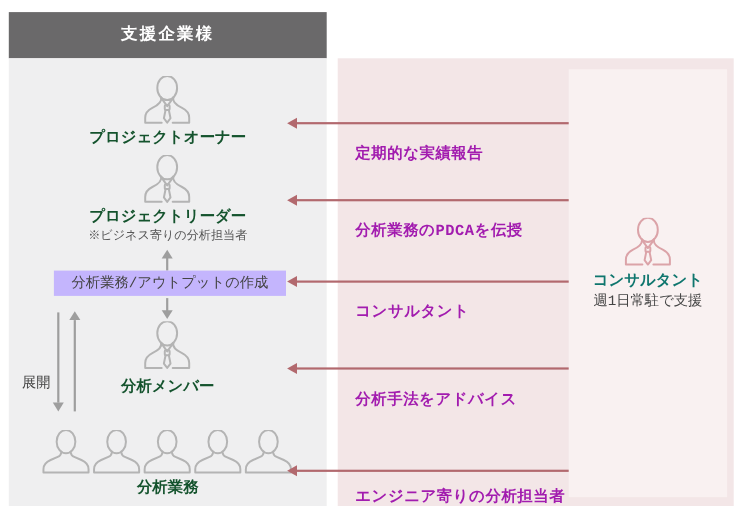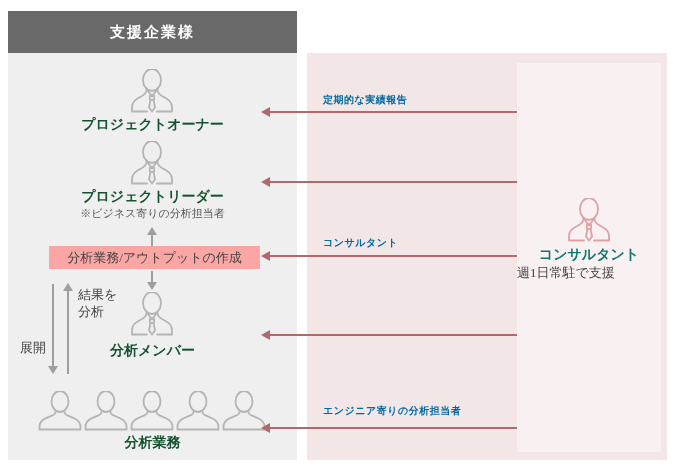--- a/index.html
+++ b/index.html
@@ -1,54 +1,54 @@
 <!DOCTYPE html>
 <html><head>
 <meta charset="utf-8">
 <style>
   html,body{margin:0;padding:0;background:#fff;}
   .canvas{
     position:relative;width:678px;height:470px;background:#ffffff;
-    font-family:Liberation Serif, serif;overflow:hidden;
+    font-family:Liberation Mono, monospace;overflow:hidden;
   }
   
   .hdr{position:absolute;top:11px;height:42px;line-height:42px;text-align:center;
        color:#fff;font-size:15px;letter-spacing:2px;}
   .hdr-left{left:8px;width:289px;background:#6a696a;font-weight:bold;}
   .hdr-right{left:307px;width:360px;background:#97272d;letter-spacing:1px;}
   
   .body-left{position:absolute;left:8px;top:53px;width:289px;height:407px;background:#efeff0;}
   .body-right{position:absolute;left:307px;top:53px;width:360px;height:407px;background:#f3e6e7;}
   .inner-panel{position:absolute;left:517px;top:63px;width:144px;height:389px;background:#f9f1f1;}
   
   .role-label{position:absolute;left:8px;width:289px;text-align:center;
               font-weight:bold;font-size:14px;color:#14532d;}
   .role-note{position:absolute;left:8px;width:289px;text-align:center;
              font-size:11px;color:#555;}
-  .task-box{position:absolute;left:49px;top:246px;width:211px;height:23px;background:#fca5a5;
+  .task-box{position:absolute;left:49px;top:246px;width:211px;height:23px;background:#c4b5fd;
             font-size:13px;color:#444;text-align:center;line-height:23px;}
   .person{position:absolute;}
   
   .vline{position:absolute;width:2px;background:#9e9e9e;}
   .tri{position:absolute;width:0;height:0;}
   .tri-up{border-left:5px solid transparent;border-right:5px solid transparent;
           border-bottom:8px solid #9e9e9e;}
   .tri-down{border-left:5px solid transparent;border-right:5px solid transparent;
             border-top:8px solid #9e9e9e;}
   .flow-label{position:absolute;font-size:13px;color:#444;}
   .results{white-space:pre-line;line-height:1.3;}
   
   .harrow{position:absolute;left:270px;width:247px;height:2px;background:#b2696e;}
   .harrow::before{content:"";position:absolute;left:-9px;top:-4px;width:0;height:0;
     border-right:9px solid #b2696e;border-top:5px solid transparent;border-bottom:5px solid transparent;}
-  .alabel{position:absolute;left:323px;font-size:10px;font-weight:bold;color:#0369a1;letter-spacing:.5px;}
+  .alabel{position:absolute;left:323px;font-size:14px;font-weight:bold;color:#a21caf;letter-spacing:.5px;margin-top:38px;}
   
   .c-label{position:absolute;left:517px;width:144px;text-align:center;
            font-weight:bold;font-size:14px;color:#0f766e;top:246px;}
-  .c-note{position:absolute;left:517px;width:144px;text-align:left;
+  .c-note{position:absolute;left:517px;width:144px;text-align:center;
           font-size:13px;color:#444;top:264px;}
   svg{display:block;}
 </style>
 </head>
 <body>
 
 <div class="canvas">
 
   <div class="hdr hdr-left">支援企業様</div>
 
@@ -85,22 +85,20 @@
   <div class="vline" style="left:151px;top:234px;height:12px"></div>
   <div class="task-box">分析業務/アウトプットの作成</div>
   <div class="vline" style="left:151px;top:271px;height:12px"></div>
   <div class="tri tri-down" style="left:147px;top:282px"></div>
 
   <div class="vline" style="left:52px;top:284px;height:82px"></div>
   <div class="tri tri-down" style="left:48px;top:366px"></div>
   <div class="tri tri-up" style="left:63px;top:283px"></div>
   <div class="vline" style="left:67px;top:291px;height:83px"></div>
   <div class="flow-label" style="left:20px;top:339px">展開</div>
-  <div class="flow-label results" style="left:78px;top:287px">結果を
-分析</div>
 
   <div class="person" style="left:126px;top:292px">
     <svg width="52" height="46" viewBox="0 0 52 46" fill="none" stroke="#b4b4b4" stroke-width="1.8" stroke-linejoin="round" stroke-linecap="round">
       <ellipse cx="26" cy="11" rx="9" ry="11"></ellipse>
       <path d="M20.5 19.5 C21.5 24 18 26.5 12.5 29 C7.5 31.5 6 34 6 38 L6 42.5 L21 42.5"></path>
       <path d="M31.5 19.5 C30.5 24 34 26.5 39.5 29 C44.5 31.5 46 34 46 38 L46 42.5 L31 42.5"></path>
       <path d="M20.5 20 L26 27.5 L31.5 20"></path>
       <rect x="23.8" y="26.5" width="4.4" height="4.4" rx="0.8"></rect>
       <path d="M24.5 31 L23 38.5 L26 42.5 L29 38.5 L27.5 31"></path>
     </svg>
@@ -135,25 +133,27 @@
     <svg width="48" height="40" viewBox="0 0 48 40" fill="none" stroke="#b4b4b4" stroke-width="1.8" stroke-linejoin="round" stroke-linecap="round">
       <ellipse cx="24" cy="10.5" rx="8.5" ry="10.5"></ellipse>
       <path d="M19.7 20.5 C19.5 22 18.8 23.4 16.5 24.4 L10 27.2 C6 29 3.5 31.5 3.5 35.5 L3.5 38.5 L44.5 38.5 L44.5 35.5 C44.5 31.5 42 29 38 27.2 L31.5 24.4 C29.2 23.4 28.5 22 28.3 20.5"></path>
     </svg>
   </div>
   <div class="role-label" style="top:434px">分析業務</div>
 
   <div class="alabel" style="top:93px">定期的な実績報告</div>
   <div class="harrow" style="top:111px"></div>
 
+  <div class="alabel" style="top:163px">分析業務のPDCAを伝授</div>
   <div class="harrow" style="top:181px"></div>
 
   <div class="alabel" style="top:236px">コンサルタント</div>
   <div class="harrow" style="top:255px"></div>
 
+  <div class="alabel" style="top:316px">分析手法をアドバイス</div>
   <div class="harrow" style="top:334px"></div>
 
   <div class="alabel" style="top:404px">エンジニア寄りの分析担当者</div>
   <div class="harrow" style="top:427px"></div>
 
   <div class="person" style="left:563px;top:198px">
     <svg width="52" height="46" viewBox="0 0 52 46" fill="none" stroke="#dba3a8" stroke-width="1.8" stroke-linejoin="round" stroke-linecap="round">
       <ellipse cx="26" cy="11" rx="9" ry="11"></ellipse>
       <path d="M20.5 19.5 C21.5 24 18 26.5 12.5 29 C7.5 31.5 6 34 6 38 L6 42.5 L21 42.5"></path>
       <path d="M31.5 19.5 C30.5 24 34 26.5 39.5 29 C44.5 31.5 46 34 46 38 L46 42.5 L31 42.5"></path>

